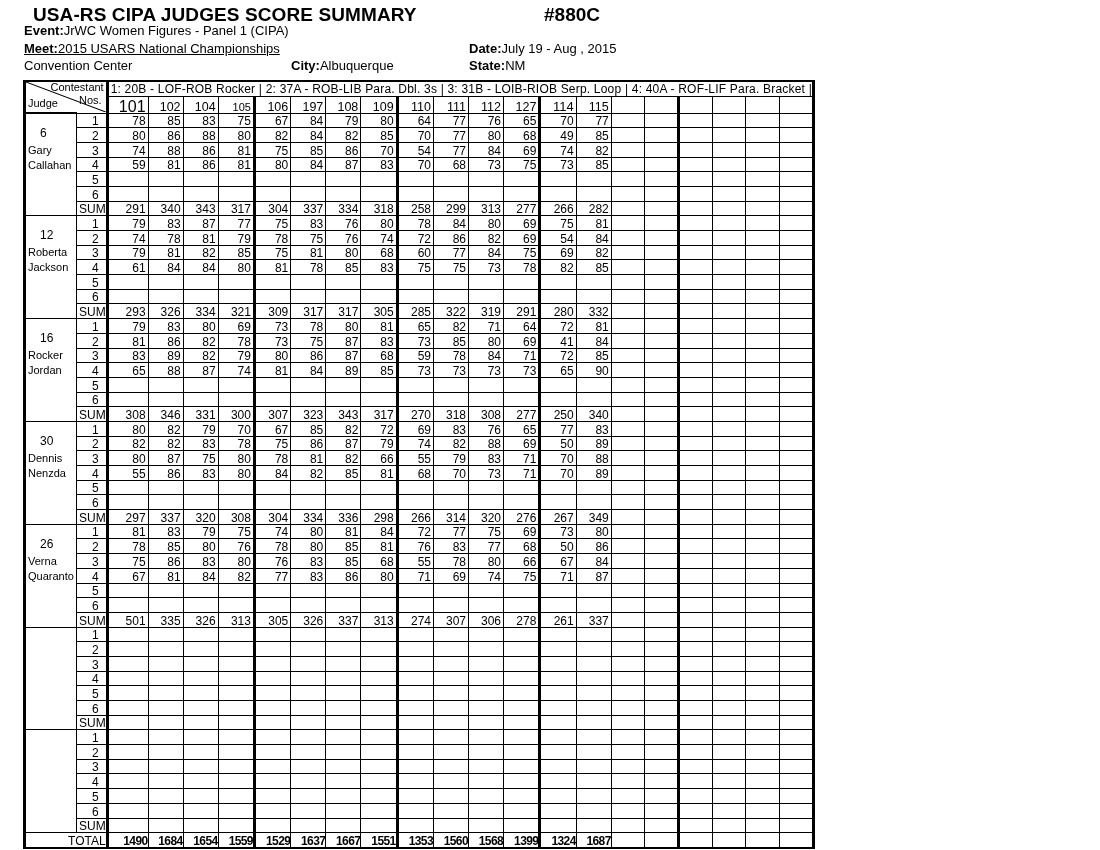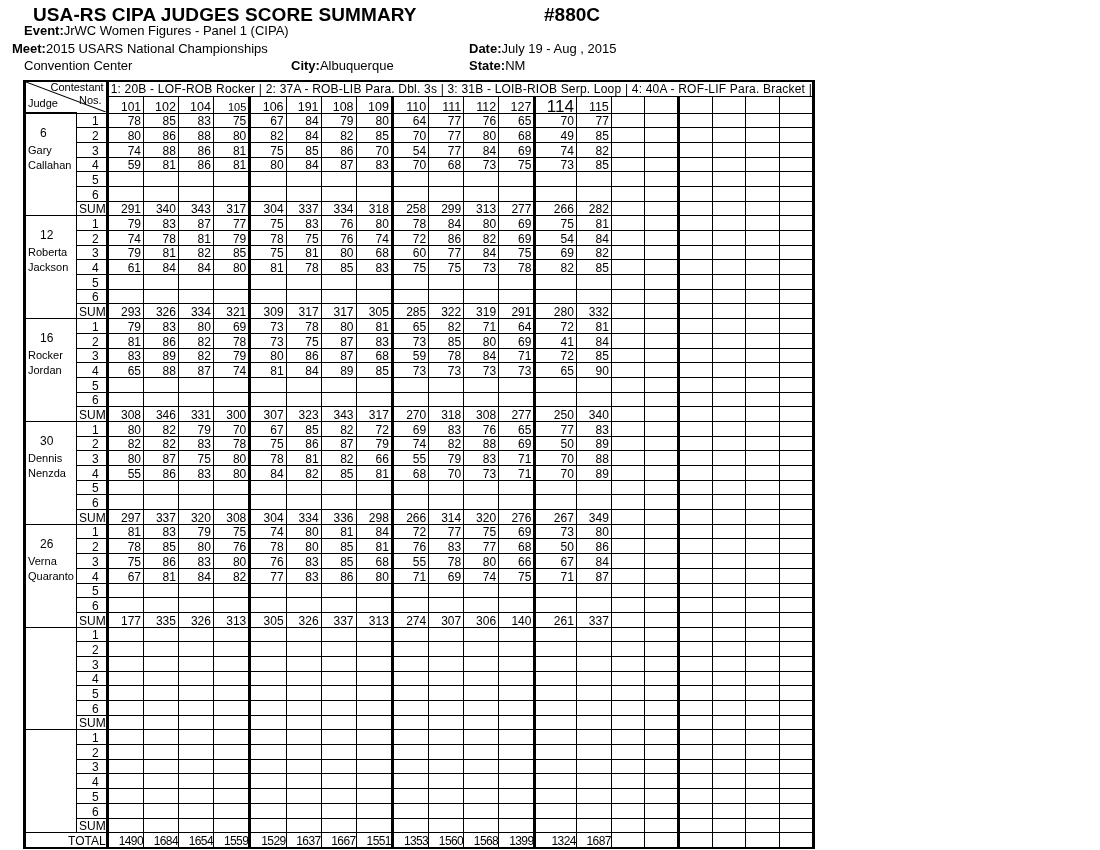--- a/index.html
+++ b/index.html
@@ -19,32 +19,32 @@
   td.rowlbl { text-align:right; padding-right:7px !important; font-size:12px; border-bottom:1px solid #000; }
   td.rowlbl.sum { text-align:left; padding-left:2px !important; padding-right:0 !important; }
   td.hdrcorner { position:relative; border-left:3px solid #000 !important; border-top:2px solid #000 !important; }
   .corner-wrap { position:relative; width:100%; height:100%; }
   .c-contestant { position:absolute; right:2px; top:0px; font-size:11px; line-height:11px; }
   .c-nos { position:absolute; right:4px; top:13px; font-size:11px; line-height:11px; }
   .c-judge { position:absolute; left:2px; top:16px; font-size:11px; line-height:11px; }
   .c-diag { position:absolute; left:0; top:0; width:100%; height:100%; }
   td.figs { text-align:left !important; font-size:8.5px; padding-left:2px !important; overflow:visible !important; letter-spacing:0.2px; border-top:2px solid #000 !important; vertical-align:middle !important; }
   td.total-lbl { text-align:right; font-size:12px; border-left:3px solid #000 !important; border-bottom:2px solid #000 !important; }
-  td.tot { font-size:11.5px; letter-spacing:-0.6px; text-align:center; padding-left:1px !important; border-bottom:2px solid #000 !important; }
+  td.tot { font-size:11.5px; letter-spacing:-0.6px; text-align:center; padding-left:1px !important; border-bottom:2px solid #000 !important;font-weight:bold; }
 </style>
 </head>
 <body>
 
 <div class="title">USA-RS CIPA JUDGES SCORE SUMMARY</div>
 <div class="formno">#880C</div>
 
 <div class="info" style="left:24px; top:23px;">
   <span class="lbl">Event:</span><span>JrWC Women Figures - Panel 1  (CIPA)</span>
 </div>
-<div class="info" style="left:12px; top:41px;">
+<div class="info" style="left:24px; top:41px;text-decoration:underline;">
   <span class="lbl">Meet:</span><span>2015 USARS National Championships</span>
 </div>
 <div class="info" style="left:469px; top:41px;">
   <span class="lbl">Date:</span><span>July 19 - Aug , 2015</span>
 </div>
 <div class="info" style="left:24px; top:58px;">Convention Center</div>
 <div class="info" style="left:291px; top:58px;">
   <span class="lbl">City:</span><span>Albuquerque</span>
 </div>
 <div class="info" style="left:469px; top:58px;">
@@ -84,33 +84,33 @@
               <line x1="0" y1="0" x2="79" y2="30" stroke="#000" stroke-width="1"></line>
             </svg>
             <span class="c-contestant">Contestant</span>
             <span class="c-nos">Nos.</span>
             <span class="c-judge">Judge</span>
           </div>
         </td>
         <td class="figs thickR" colspan="20">1: 20B - LOF-ROB Rocker | 2: 37A - ROB-LIB Para. Dbl. 3s | 3: 31B - LOIB-RIOB Serp. Loop | 4: 40A - ROF-LIF Para. Bracket |</td>
       </tr>
       <tr style="height: 16px;">
-        <td class="num" style="font-size: 12px;">101</td>
+        <td class="num" style="font-size: 16px;">101</td>
         <td class="num" style="font-size: 12.5px;">102</td>
         <td class="num" style="font-size: 12.5px;">104</td>
         <td class="num thickR" style="font-size: 11px;">105</td>
         <td class="num" style="font-size: 12.5px;">106</td>
-        <td class="num" style="font-size: 12.5px;">191</td>
+        <td class="num" style="font-size: 12.5px;">197</td>
         <td class="num" style="font-size: 12.5px;">108</td>
         <td class="num thickR" style="font-size: 12.5px;">109</td>
         <td class="num" style="font-size: 12.5px;">110</td>
         <td class="num" style="font-size: 12.5px;">111</td>
         <td class="num" style="font-size: 12.5px;">112</td>
         <td class="num thickR" style="font-size: 12.5px;">127</td>
-        <td class="num" style="font-size: 17px;">114</td>
+        <td class="num" style="font-size: 13px;">114</td>
         <td class="num" style="font-size: 12.5px;">115</td>
         <td class="num" style="font-size: 12.5px;"></td>
         <td class="num thickR" style="font-size: 12.5px;"></td>
         <td class="num" style="font-size: 12.5px;"></td>
         <td class="num" style="font-size: 12.5px;"></td>
         <td class="num" style="font-size: 12.5px;"></td>
         <td class="num thickR" style="font-size: 12.5px;"></td>
       </tr>
       <tr>
         <td class="judgecell thickT" rowspan="7">
@@ -909,32 +909,32 @@
         <td class="num"></td>
         <td class="num"></td>
         <td class="num thickR"></td>
         <td class="num"></td>
         <td class="num"></td>
         <td class="num"></td>
         <td class="num thickR"></td>
       </tr>
       <tr>
         <td class="rowlbl thickR sum">SUM</td>
-        <td class="num">177</td>
+        <td class="num">501</td>
         <td class="num">335</td>
         <td class="num">326</td>
         <td class="num thickR">313</td>
         <td class="num">305</td>
         <td class="num">326</td>
         <td class="num">337</td>
         <td class="num thickR">313</td>
         <td class="num">274</td>
         <td class="num">307</td>
         <td class="num">306</td>
-        <td class="num thickR">140</td>
+        <td class="num thickR">278</td>
         <td class="num">261</td>
         <td class="num">337</td>
         <td class="num"></td>
         <td class="num thickR"></td>
         <td class="num"></td>
         <td class="num"></td>
         <td class="num"></td>
         <td class="num thickR"></td>
       </tr>
       <tr>

